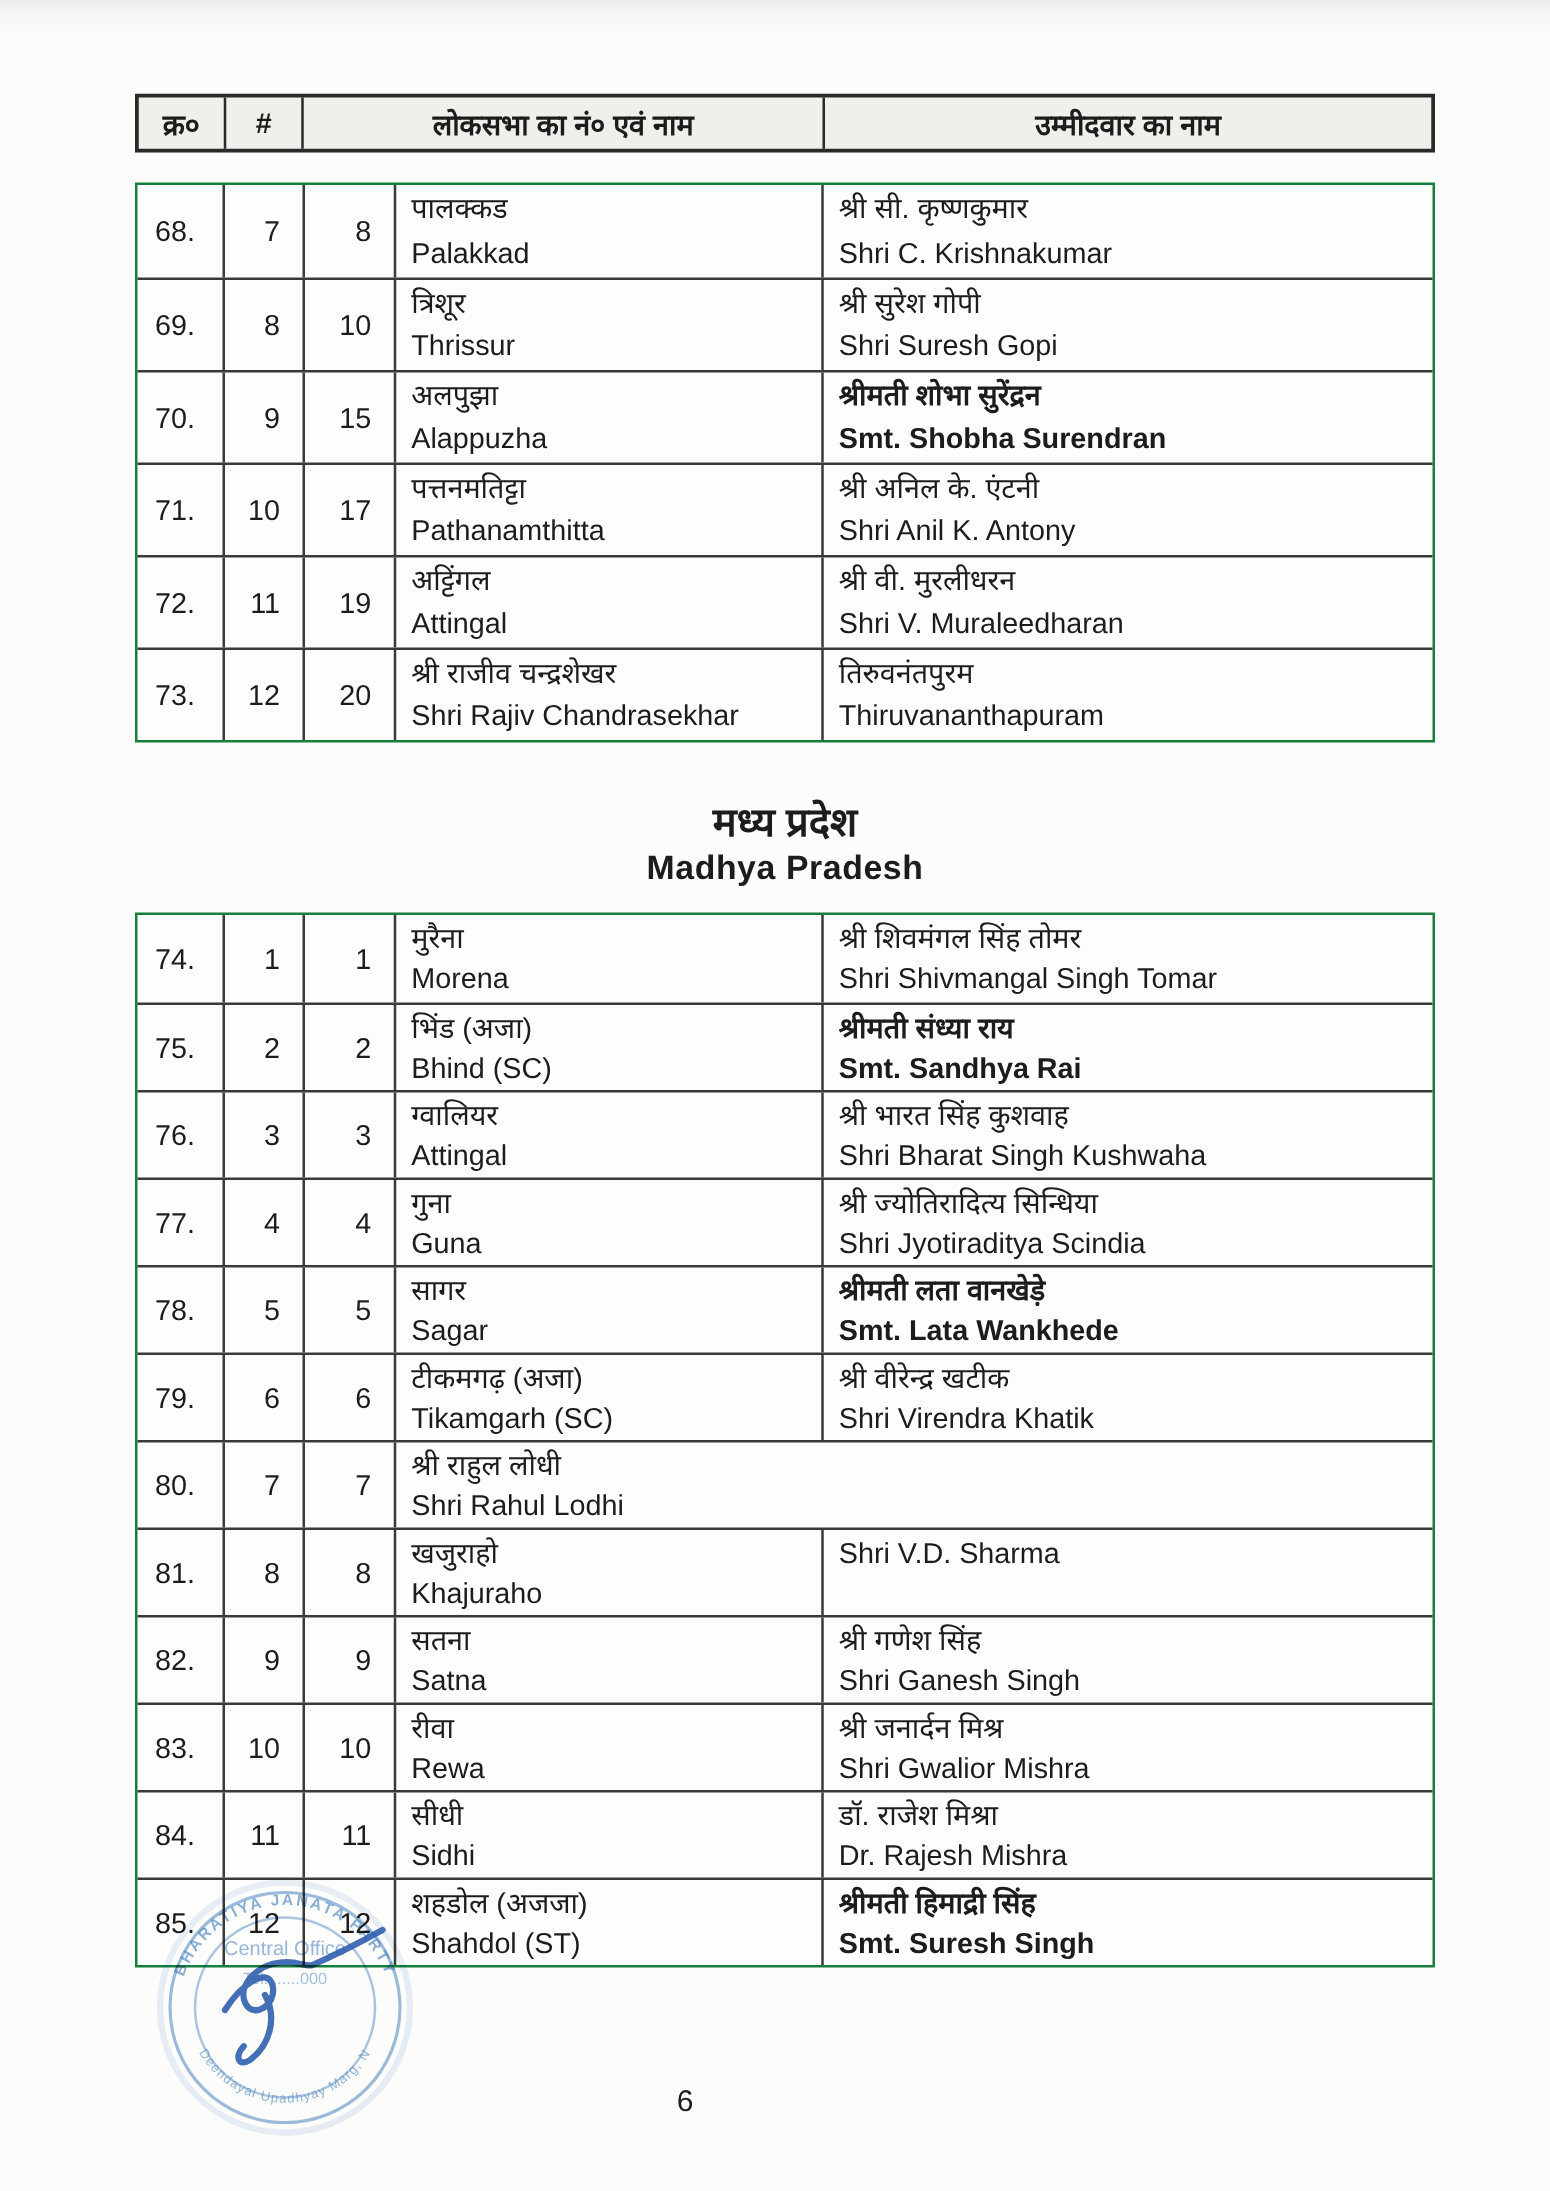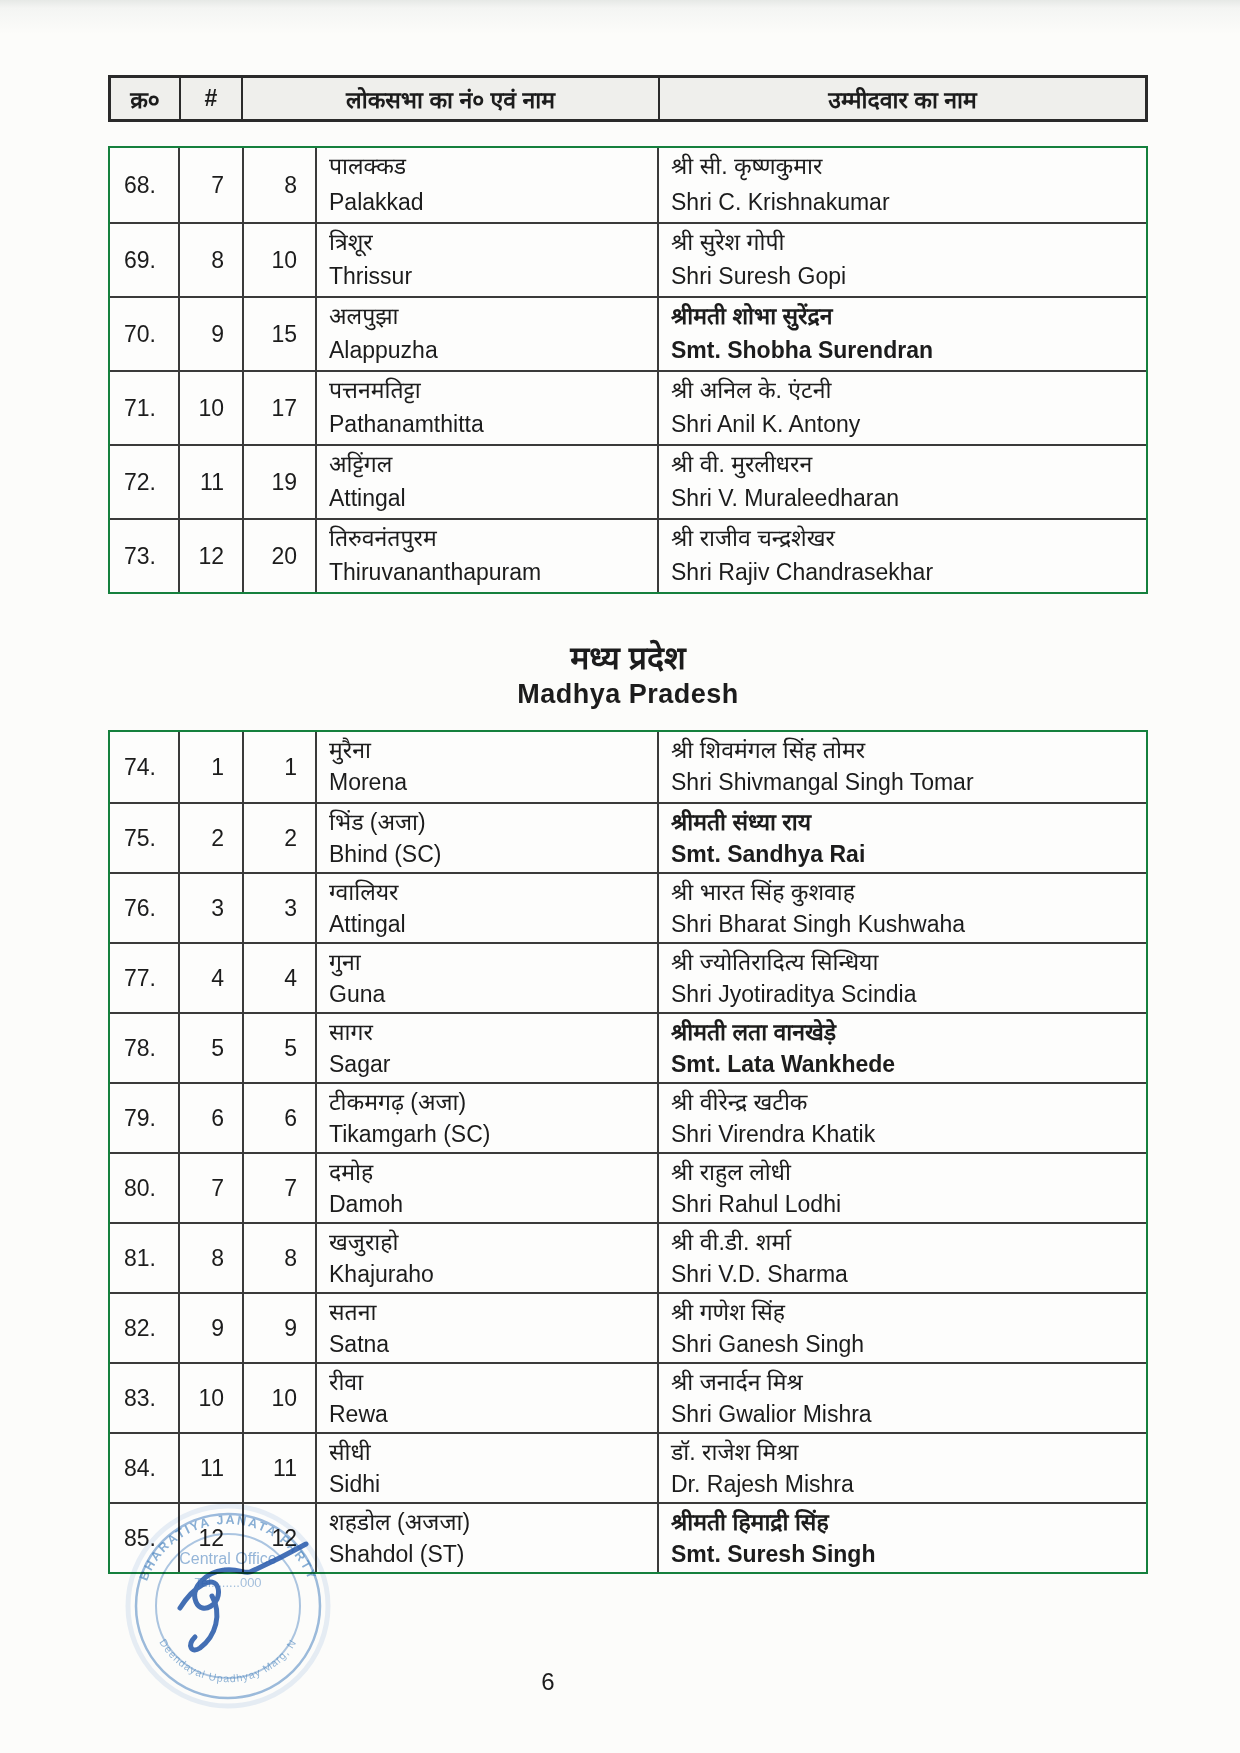--- a/index.html
+++ b/index.html
@@ -129,27 +129,27 @@
         </div>
         <div class="cell c-stack cand">
           <div class="hi">श्री वी. मुरलीधरन</div>
           <div class="en">Shri V. Muraleedharan</div>
         </div>
       </div>
       <div class="t-row">
         <div class="cell c-serial">73.</div>
         <div class="cell c-num">12</div>
         <div class="cell c-num">20</div>
+        <div class="cell c-stack cand">
+          <div class="hi">श्री राजीव चन्द्रशेखर</div>
+          <div class="en">Shri Rajiv Chandrasekhar</div>
+        </div>
         <div class="cell c-stack">
           <div class="hi">तिरुवनंतपुरम</div>
           <div class="en">Thiruvananthapuram</div>
-        </div>
-        <div class="cell c-stack cand">
-          <div class="hi">श्री राजीव चन्द्रशेखर</div>
-          <div class="en">Shri Rajiv Chandrasekhar</div>
         </div>
       </div>
     </div>
 
   <div class="sec-heading">
     <div class="hi">मध्य प्रदेश</div>
     <div class="en">Madhya Pradesh</div>
   </div>
 
   <div class="t-table mp" id="mp-table">
@@ -228,39 +228,34 @@
         </div>
         <div class="cell c-stack cand">
           <div class="hi">श्री वीरेन्द्र खटीक</div>
           <div class="en">Shri Virendra Khatik</div>
         </div>
       </div>
       <div class="t-row">
         <div class="cell c-serial">80.</div>
         <div class="cell c-num">7</div>
         <div class="cell c-num">7</div>
-        <div class="cell c-stack">
-          <div class="hi">दमोह</div>
-          <div class="en">Damoh</div>
-        </div>
         <div class="cell c-stack cand">
           <div class="hi">श्री राहुल लोधी</div>
           <div class="en">Shri Rahul Lodhi</div>
         </div>
       </div>
       <div class="t-row">
         <div class="cell c-serial">81.</div>
         <div class="cell c-num">8</div>
         <div class="cell c-num">8</div>
         <div class="cell c-stack">
           <div class="hi">खजुराहो</div>
           <div class="en">Khajuraho</div>
         </div>
         <div class="cell c-stack cand">
-          <div class="hi">श्री वी.डी. शर्मा</div>
           <div class="en">Shri V.D. Sharma</div>
         </div>
       </div>
       <div class="t-row">
         <div class="cell c-serial">82.</div>
         <div class="cell c-num">9</div>
         <div class="cell c-num">9</div>
         <div class="cell c-stack">
           <div class="hi">सतना</div>
           <div class="en">Satna</div>

